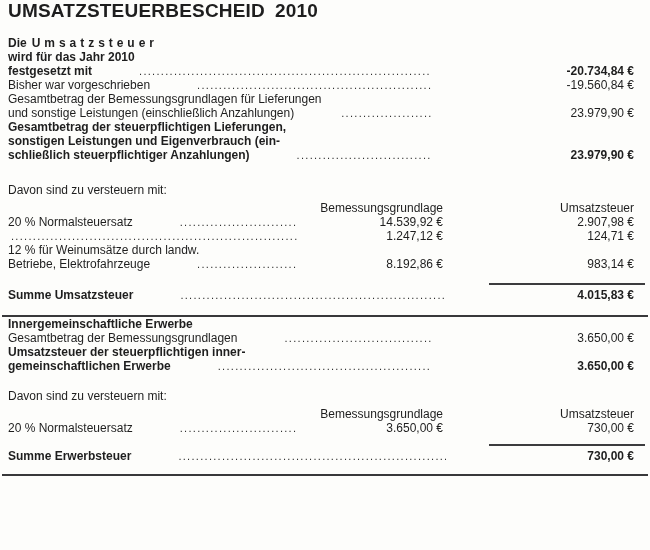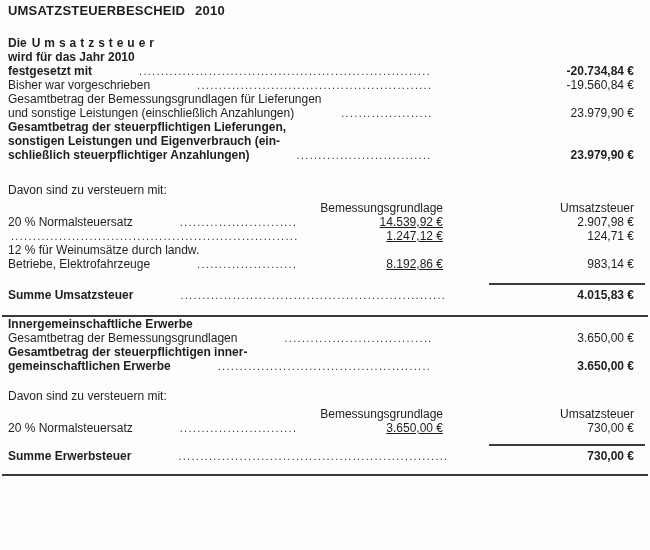--- a/index.html
+++ b/index.html
@@ -16,28 +16,28 @@
   }
   .b { font-weight:bold; }
   .row { display:flex;gap:44px; }
   .row > span { white-space:nowrap; }
   .dots { flex:1 1 auto; overflow:hidden; white-space:nowrap; margin-left:3px; min-width:0; }
   .dots::after {
     content:"..........................................................................................................................................................................";
     font-size:11px; font-weight:normal; letter-spacing:1.3px; color:#2e2e2e;
   }
   .val    { flex:0 0 158px; text-align:right; }
-  .c1     { flex:0 0 102px; text-align:right;text-decoration:underline; }
+  .c1     { flex:0 0 102px; text-align:right; }
   .c2     { flex:0 0 147px; text-align:right; }
   .sumval { flex:0 0 144px; text-align:right; }
   .sp     { flex:1 1 auto; }
   .hbase  { text-align:left; }
   .overline { margin-left:auto; width:156px; margin-right:-11px; border-top:2px solid #3c3c3e; }
   .rule   { border-top:2px solid #38383a; margin-left:-6px; margin-right:-14px; height:0; }
-  .title  { font-size:13px; letter-spacing:.2px; }
+  .title  { font-size:19px; letter-spacing:.2px; }
   .title .yr { margin-left:10px; }
   .spaced { letter-spacing:.33em; margin-left:5px; }
   .mt18{margin-top:18px} .mt14{} .mt21{margin-top:21px}
   .mt4{margin-top:4px}  .mt12{margin-top:12px} .mt3{margin-top:3px}
   .mt13{margin-top:13px} .mt20{} .mt16{margin-top:16px}
   .mt9{margin-top:9px}  .mt11{margin-top:11px}
 </style>
 </head>
 <body>
 
@@ -112,21 +112,21 @@
 
   <div class="rule mt13"></div>
 
   <div class="b mt20">Innergemeinschaftliche Erwerbe</div>
   <div class="row">
     <span>Gesamtbetrag der Bemessungsgrundlagen</span>
     <span class="dots"></span>
     <span class="val">3.650,00 €</span>
   </div>
 
-  <div class="b mt14">Gesamtbetrag der steuerpflichtigen inner-</div>
+  <div class="b mt14">Umsatzsteuer der steuerpflichtigen inner-</div>
   <div class="row b">
     <span>gemeinschaftlichen Erwerbe</span>
     <span class="dots"></span>
     <span class="val">3.650,00 €</span>
   </div>
 
   <div class="mt16">Davon sind zu versteuern mit:</div>
   <div class="row mt4">
     <span class="sp"></span>
     <span class="hbase">Bemessungsgrundlage</span>

